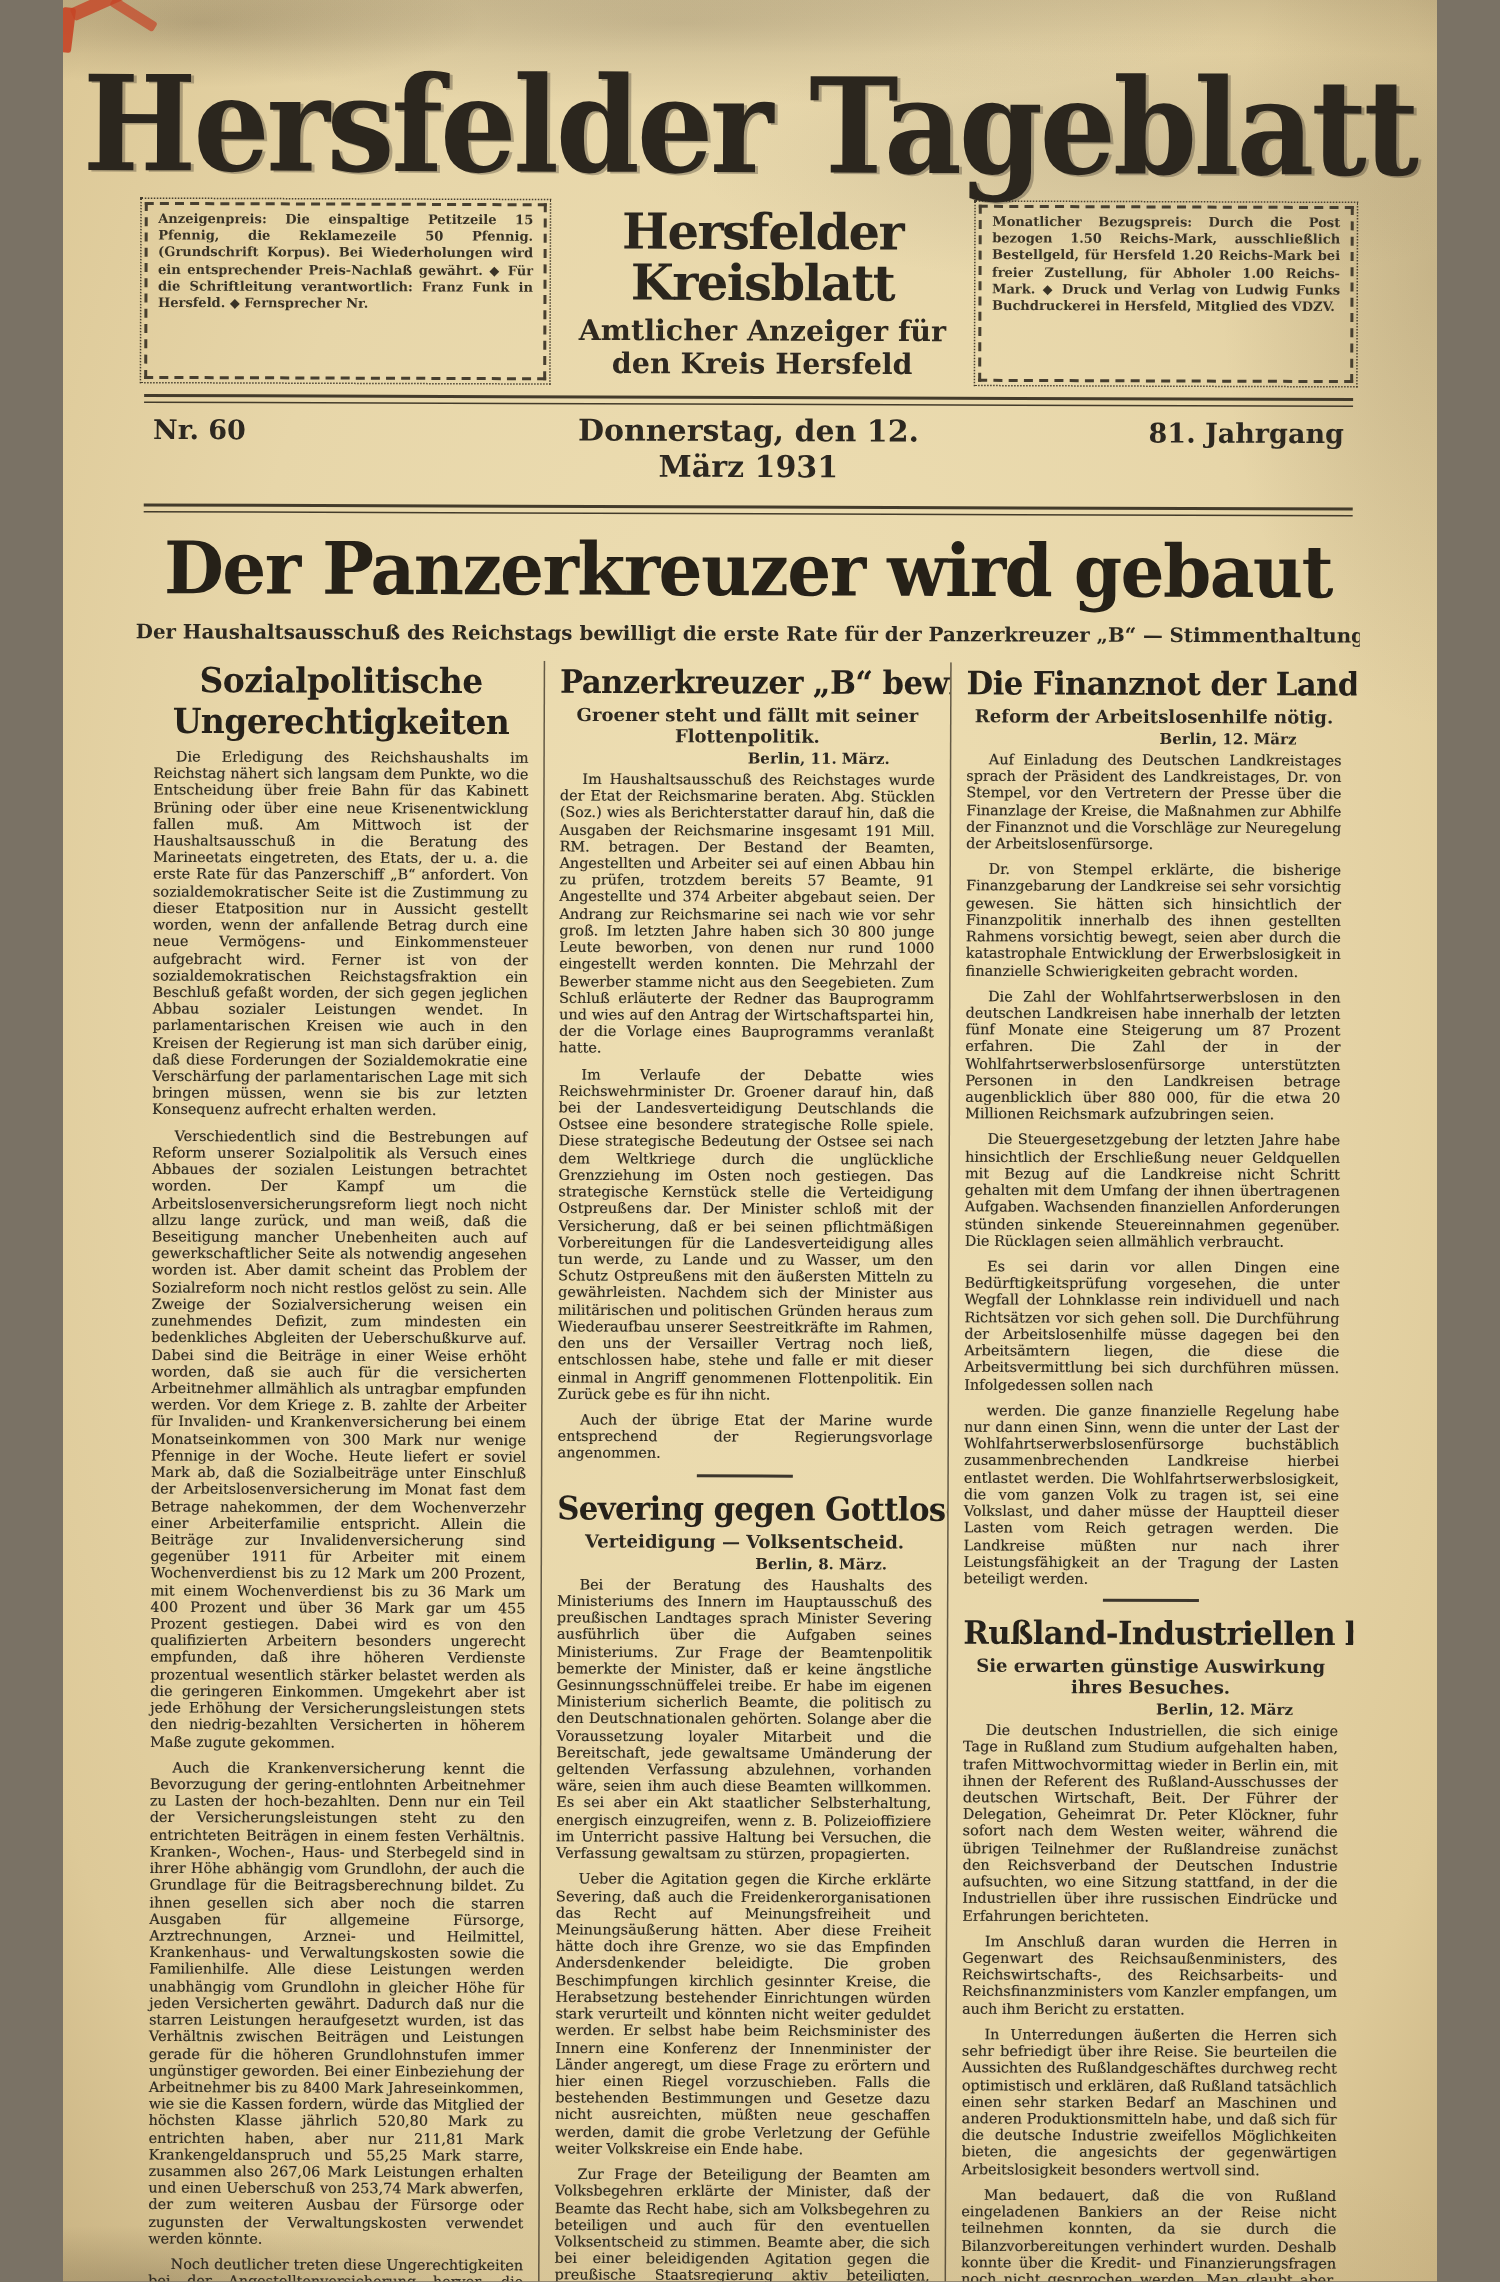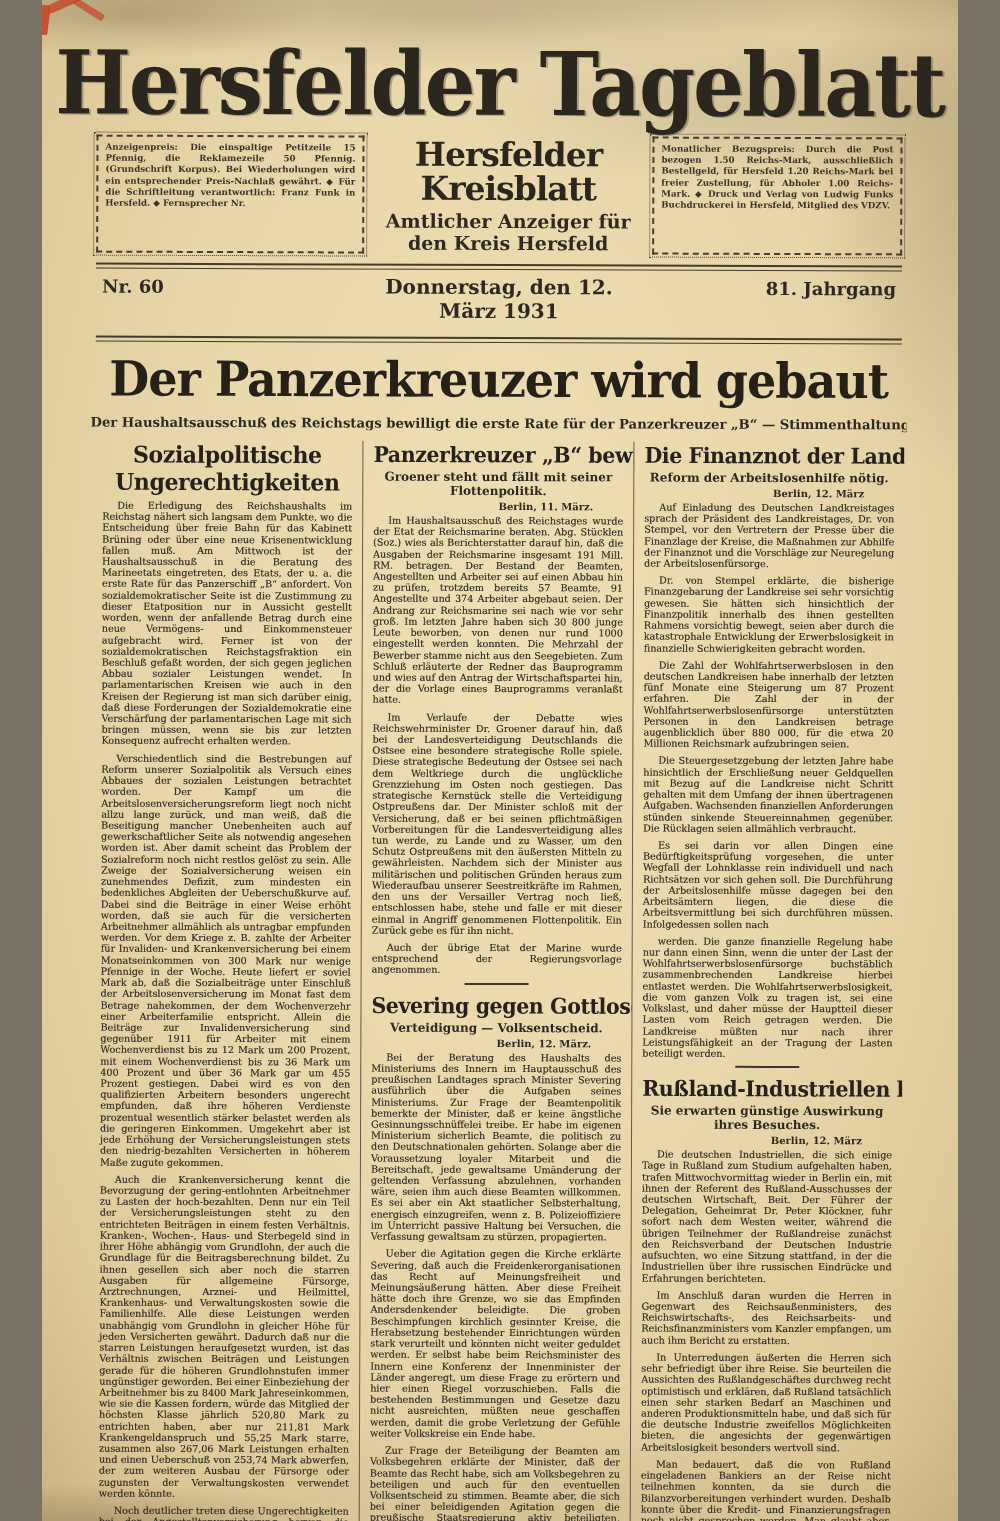--- a/index.html
+++ b/index.html
@@ -116,21 +116,21 @@
       <div class="col">
         <div class="art-heading">Panzerkreuzer „B“ bewilligt</div>
         <div class="art-sub">Groener steht und fällt mit seiner Flottenpolitik.</div>
         <div class="dateline">Berlin, 11. März.</div>
         <p class="body">Im Haushaltsausschuß des Reichstages wurde der Etat der Reichsmarine beraten. Abg. Stücklen (Soz.) wies als Berichterstatter darauf hin, daß die Ausgaben der Reichsmarine insgesamt 191 Mill. RM. betragen. Der Bestand der Beamten, Angestellten und Arbeiter sei auf einen Abbau hin zu prüfen, trotzdem bereits 57 Beamte, 91 Angestellte und 374 Arbeiter abgebaut seien. Der Andrang zur Reichsmarine sei nach wie vor sehr groß. Im letzten Jahre haben sich 30 800 junge Leute beworben, von denen nur rund 1000 eingestellt werden konnten. Die Mehrzahl der Bewerber stamme nicht aus den Seegebieten. Zum Schluß erläuterte der Redner das Bauprogramm und wies auf den Antrag der Wirtschaftspartei hin, der die Vorlage eines Bauprogramms veranlaßt hatte.</p>
         <p class="body">Im Verlaufe der Debatte wies Reichswehrminister Dr. Groener darauf hin, daß bei der Landesverteidigung Deutschlands die Ostsee eine besondere strategische Rolle spiele. Diese strategische Bedeutung der Ostsee sei nach dem Weltkriege durch die unglückliche Grenzziehung im Osten noch gestiegen. Das strategische Kernstück stelle die Verteidigung Ostpreußens dar. Der Minister schloß mit der Versicherung, daß er bei seinen pflichtmäßigen Vorbereitungen für die Landesverteidigung alles tun werde, zu Lande und zu Wasser, um den Schutz Ostpreußens mit den äußersten Mitteln zu gewährleisten. Nachdem sich der Minister aus militärischen und politischen Gründen heraus zum Wiederaufbau unserer Seestreitkräfte im Rahmen, den uns der Versailler Vertrag noch ließ, entschlossen habe, stehe und falle er mit dieser einmal in Angriff genommenen Flottenpolitik. Ein Zurück gebe es für ihn nicht.</p>
         <p class="body">Auch der übrige Etat der Marine wurde entsprechend der Regierungsvorlage angenommen.</p>
         <div class="end-rule"></div>
         <div class="art-heading">Severing gegen Gottlosen-Propaganda</div>
         <div class="art-sub">Verteidigung — Volksentscheid.</div>
-        <div class="dateline">Berlin, 12. März.</div>
+        <div class="dateline">Berlin, 8. März.</div>
         <p class="body">Bei der Beratung des Haushalts des Ministeriums des Innern im Hauptausschuß des preußischen Landtages sprach Minister Severing ausführlich über die Aufgaben seines Ministeriums. Zur Frage der Beamtenpolitik bemerkte der Minister, daß er keine ängstliche Gesinnungsschnüffelei treibe. Er habe im eigenen Ministerium sicherlich Beamte, die politisch zu den Deutschnationalen gehörten. Solange aber die Voraussetzung loyaler Mitarbeit und die Bereitschaft, jede gewaltsame Umänderung der geltenden Verfassung abzulehnen, vorhanden wäre, seien ihm auch diese Beamten willkommen. Es sei aber ein Akt staatlicher Selbsterhaltung, energisch einzugreifen, wenn z. B. Polizeioffiziere im Unterricht passive Haltung bei Versuchen, die Verfassung gewaltsam zu stürzen, propagierten.</p>
         <p class="body">Ueber die Agitation gegen die Kirche erklärte Severing, daß auch die Freidenkerorganisationen das Recht auf Meinungsfreiheit und Meinungsäußerung hätten. Aber diese Freiheit hätte doch ihre Grenze, wo sie das Empfinden Andersdenkender beleidigte. Die groben Beschimpfungen kirchlich gesinnter Kreise, die Herabsetzung bestehender Einrichtungen würden stark verurteilt und könnten nicht weiter geduldet werden. Er selbst habe beim Reichsminister des Innern eine Konferenz der Innenminister der Länder angeregt, um diese Frage zu erörtern und hier einen Riegel vorzuschieben. Falls die bestehenden Bestimmungen und Gesetze dazu nicht ausreichten, müßten neue geschaffen werden, damit die grobe Verletzung der Gefühle weiter Volkskreise ein Ende habe.</p>
         <p class="body">Zur Frage der Beteiligung der Beamten am Volksbegehren erklärte der Minister, daß der Beamte das Recht habe, sich am Volksbegehren zu beteiligen und auch für den eventuellen Volksentscheid zu stimmen. Beamte aber, die sich bei einer beleidigenden Agitation gegen die preußische Staatsregierung aktiv beteiligten, machten sich disziplinarisch strafbar. Der Landtag müßte sowieso vor dem 19. Mai 1932 neugewählt werden. Bei peinlicher Innehaltung der Fristen würde ein Erfolg des Volksentscheides nur dahin führen, daß vier bis fünf Monate früher gewählt werden müßte. Es sei unverantwortlich, deshalb den größten Teil des deutschen Volkes monatelang in politische Unruhe zu stürzen. Die Kosten des Volksbegehrens und eventuellen Volksentscheides beliefen sich auf ungefähr eine Million Mark ungerechnet die Kosten, die den Gemeinden entstünden. Diese Ausgaben seien nicht zu rechtfertigen, besonders heute nicht, wo es darauf ankomme, unter Zusammenfassung aller Kräfte und unter Vermeidung aller unnötigen Beunruhigung den Staat und das Volk zu erhalten.</p>
 
       </div>
 
       <div class="col">
         <div class="art-heading">Die Finanznot der Landkreise</div>
         <div class="art-sub">Reform der Arbeitslosenhilfe nötig.</div>
         <div class="dateline">Berlin, 12. März</div>

